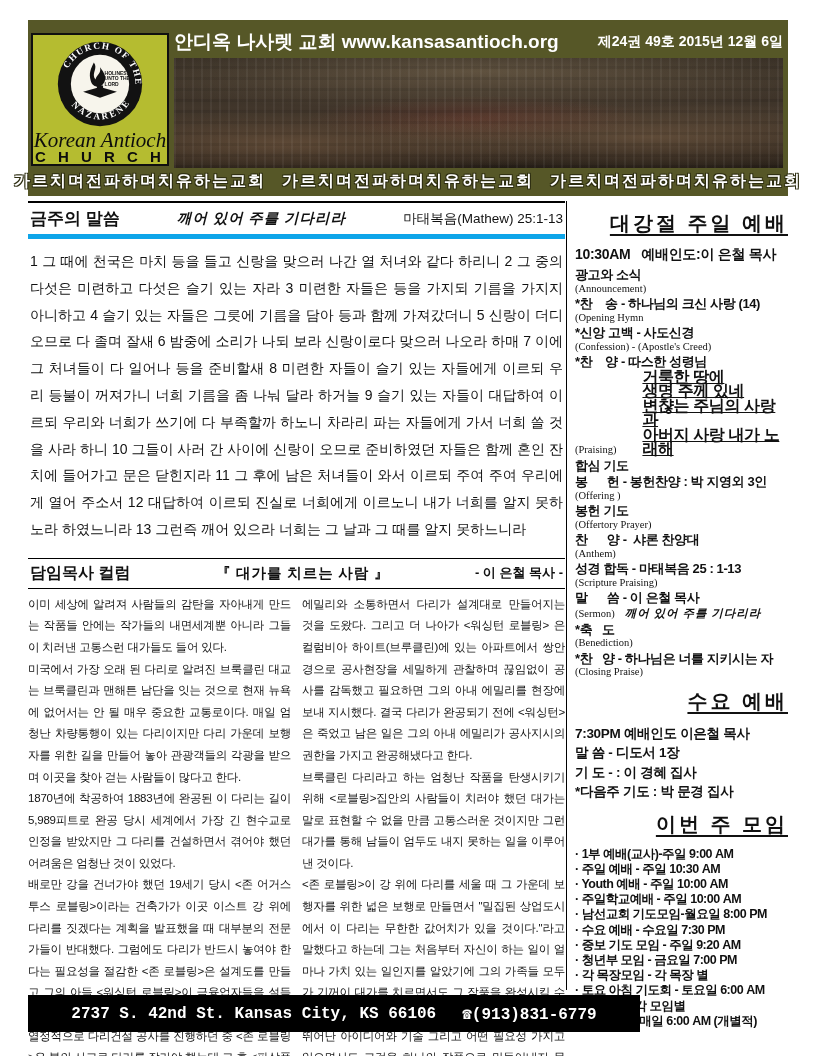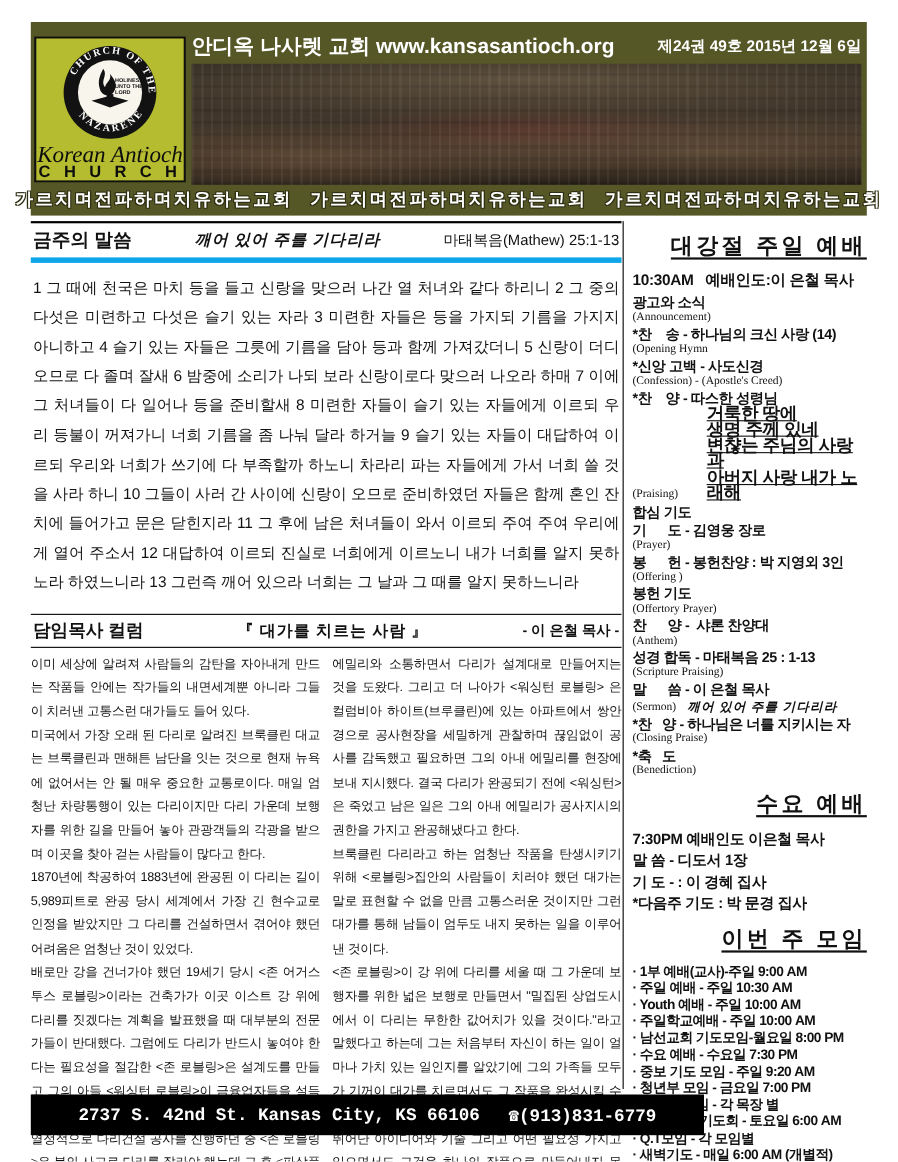--- a/index.html
+++ b/index.html
@@ -189,24 +189,20 @@
       <span class="songs">거룩한 땅에
 생명 주께 있네
 변챦는 주님의 사랑과
 아버지 사랑 내가 노래해</span>
     </div>
   </div>
   <div class="svc-item">
     <div class="kr">합심 기도</div>
   </div>
   <div class="svc-item">
-    <div class="kr">기      도 - 김영웅 장로</div>
-    <div class="en">(Prayer)</div>
-  </div>
-  <div class="svc-item">
     <div class="kr">봉      헌 - 봉헌찬양 : 박 지영외 3인</div>
     <div class="en">(Offering )</div>
   </div>
   <div class="svc-item">
     <div class="kr">봉헌 기도</div>
     <div class="en">(Offertory Prayer)</div>
   </div>
   <div class="svc-item">
     <div class="kr">찬      양 -  샤론 찬양대</div>
     <div class="en">(Anthem)</div>
@@ -216,26 +212,26 @@
     <div class="en">(Scripture Praising)</div>
   </div>
   <div class="svc-item">
     <div class="kr">말      씀 - 이 은철 목사</div>
     <div class="en-row">
       <span class="en">(Sermon)</span>
       <span class="sermon-note">깨어 있어 주를 기다리라</span>
     </div>
   </div>
   <div class="svc-item">
+    <div class="kr">*축   도</div>
+    <div class="en">(Benediction)</div>
+  </div>
+  <div class="svc-item">
     <div class="kr">*찬   양 - 하나님은 너를 지키시는 자</div>
     <div class="en">(Closing Praise)</div>
-  </div>
-  <div class="svc-item">
-    <div class="kr">*축   도</div>
-    <div class="en">(Benediction)</div>
   </div>
 
   <div class="sb-title">수요 예배</div>
   <div class="wed-lines">7:30PM    예배인도 이은철 목사
 말      씀 - 디도서 1장
 기        도 - : 이 경혜 집사
 *다음주 기도 : 박 문경 집사</div>
 
   <div class="sb-title">이번 주 모임</div>
   <div class="meetings-list">

